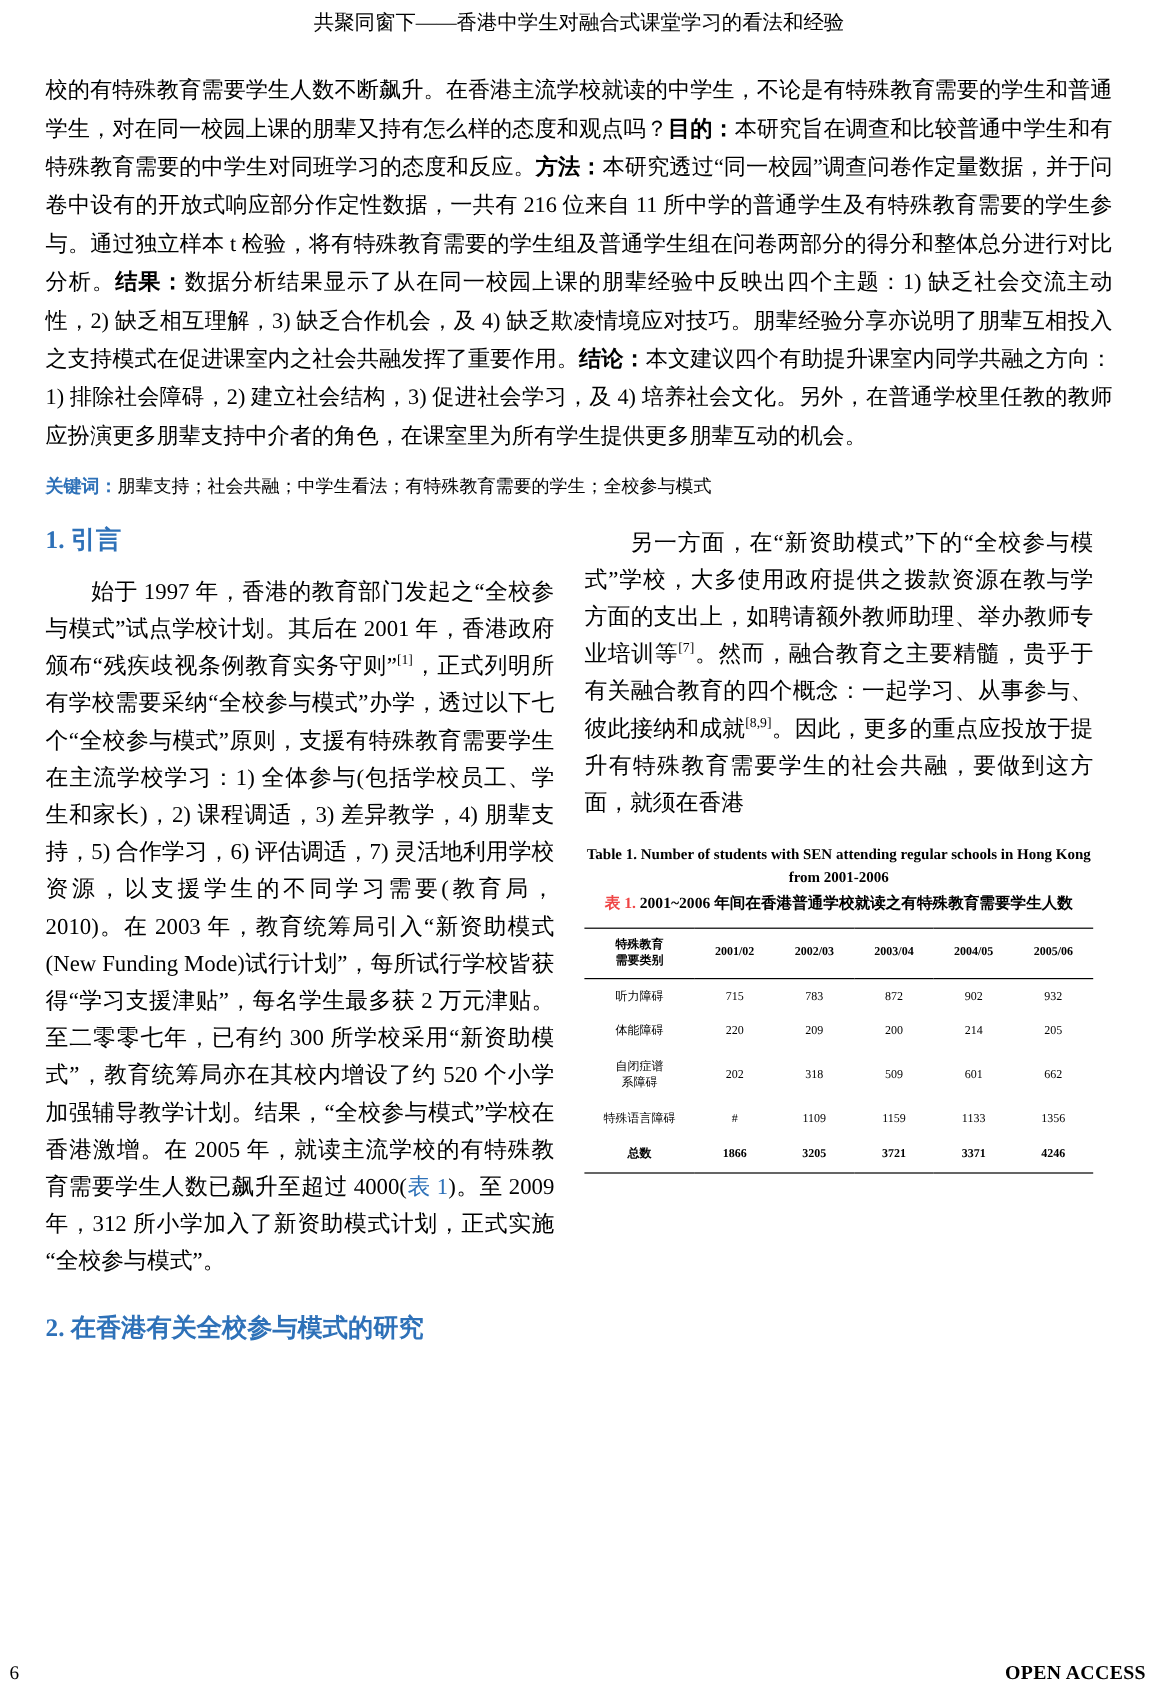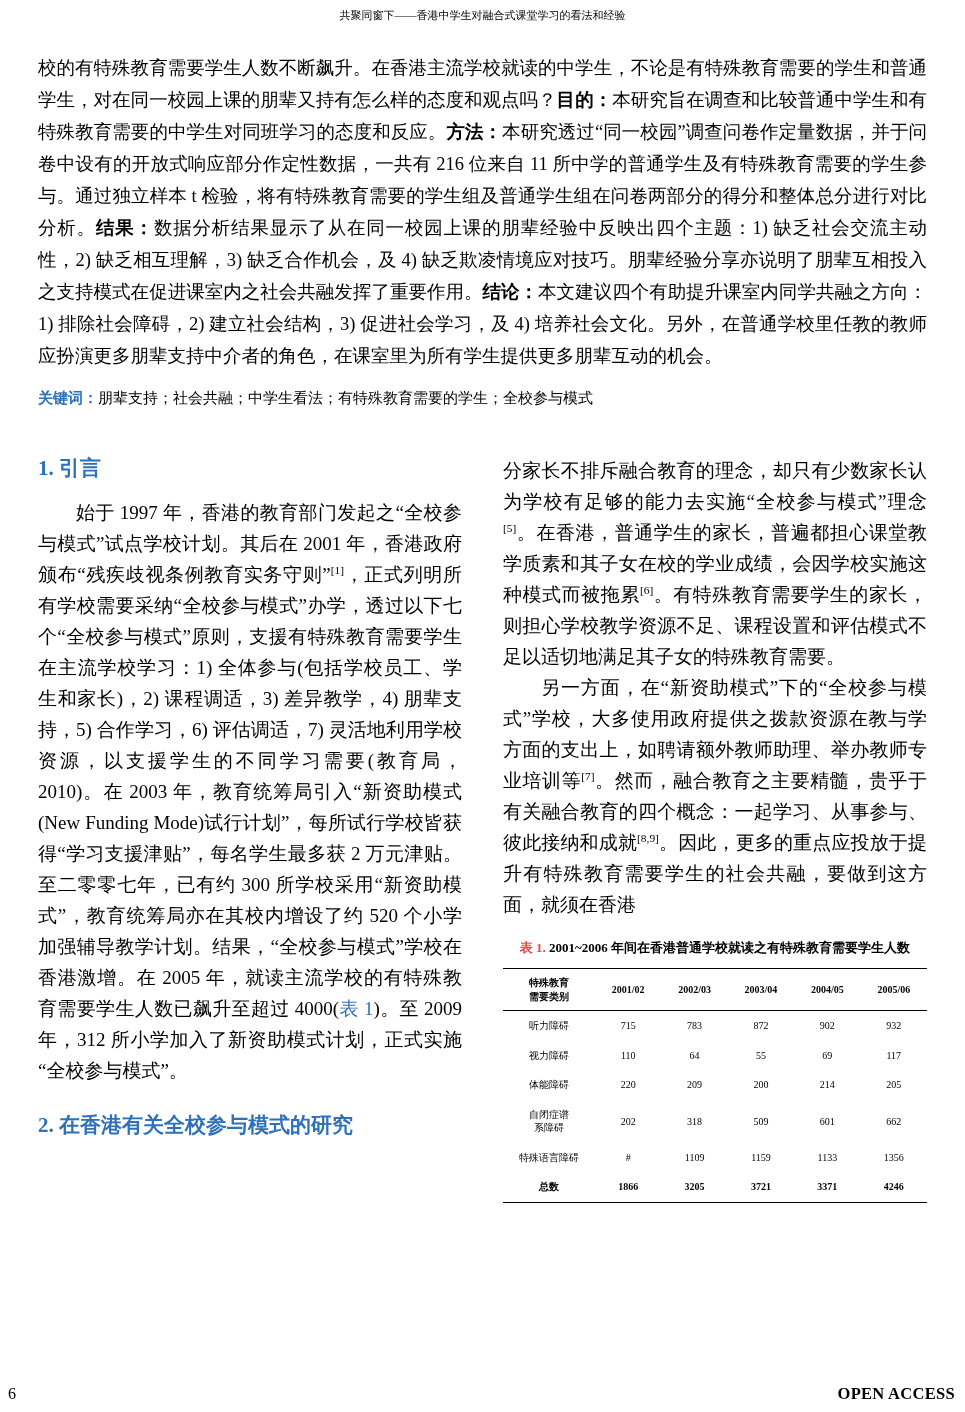--- a/index.html
+++ b/index.html
@@ -7,35 +7,35 @@
   html,body { margin:0; padding:0; }
   body {
     width: 965px; height: 1412px;
     background: #ffffff; color: #000;
     font-family: "Liberation Serif", "DejaVu Serif", serif;
     position: relative; overflow: hidden;
   }
   .page { padding: 8px 38px 0 38px; }
 
   .running-header {
-    text-align: center; font-size: 11px; line-height: 1.3;
+    text-align: center; font-size: 17px; line-height: 1.3;
   }
 
   .abstract {
     margin: 30px 0 0 0;
     font-size: 18.5px; line-height: 32px;
     text-align: justify;
   }
   .keywords {
     margin: 10px 0 0 0;
     font-size: 15px; line-height: 32px;
   }
   .kw-label { color: var(--accent); font-weight: bold; }
 
-  .columns { display: flex; gap: 41px; margin-top: 41px; }
+  .columns { display: flex; gap: 25px; margin-top: 15px; }
   .col { flex: 0 0 424px; width: 424px; }
 
   h2.sec {
     color: var(--accent); font-weight: bold;
     font-size: 21px; line-height: 1.3;
     margin: 0 0 14px 0;
   }
   h2.sec2 { margin-top: 26px; }
 
   p.body {
@@ -89,24 +89,24 @@
   <div class="columns">
 
     <div class="col">
       <h2 class="sec">1. 引言</h2>
       <p class="body indent"><span>始于 1997 年，香港的教育部门发起之“全校参与模式”试点学校计划。其后在 2001 年，香港政府颁布“残疾歧视条例教育实务守则”</span><sup>[1]</sup><span>，正式列明所有学校需要采纳“全校参与模式”办学，透过以下七个“全校参与模式”原则，支援有特殊教育需要学生在主流学校学习：1) 全体参与(包括学校员工、学生和家长)，2) 课程调适，3) 差异教学，4) 朋辈支持，5) 合作学习，6) 评估调适，7) 灵活地利用学校资源，以支援学生的不同学习需要(教育局，2010)。在 2003 年，教育统筹局引入“新资助模式(New Funding Mode)试行计划”，每所试行学校皆获得“学习支援津贴”，每名学生最多获 2 万元津贴。至二零零七年，已有约 300 所学校采用“新资助模式”，教育统筹局亦在其校内增设了约 520 个小学加强辅导教学计划。结果，“全校参与模式”学校在香港激增。在 2005 年，就读主流学校的有特殊教育需要学生人数已飙升至超过 4000(</span><span style="color: rgb(46, 113, 184);">表 1</span><span>)。至 2009 年，312 所小学加入了新资助模式计划，正式实施“全校参与模式”。</span></p>
 
       <h2 class="sec sec2">2. 在香港有关全校参与模式的研究</h2>
     </div>
 
     <div class="col">
-      <p class="body"><span>分家长不排斥融合教育的理念，却只有少数家长认为学校有足够的能力去实施“全校参与模式”理念</span><sup>[5]</sup><span>。在香港，普通学生的家长，普遍都担心课堂教学质素和其子女在校的学业成绩，会因学校实施这种模式而被拖累</span><sup>[6]</sup><span>。有特殊教育需要学生的家长，则担心学校教学资源不足、课程设置和评估模式不足以适切地满足其子女的特殊教育需要。</span></p>
       <p class="body indent"><span>另一方面，在“新资助模式”下的“全校参与模式”学校，大多使用政府提供之拨款资源在教与学方面的支出上，如聘请额外教师助理、举办教师专业培训等</span><sup>[7]</sup><span>。然而，融合教育之主要精髓，贵乎于有关融合教育的四个概念：一起学习、从事参与、彼此接纳和成就</span><sup>[8,9]</sup><span>。因此，更多的重点应投放于提升有特殊教育需要学生的社会共融，要做到这方面，就须在香港</span></p>
 
       <div class="table-block">
+        <p class="cap cap-en">Table 1. Number of students with SEN attending regular schools in Hong Kong from 2001-2006</p>
         <p class="cap cap-zh"><span style="color: #ef4444;">表 1. </span><span>2001~2006 年间在香港普通学校就读之有特殊教育需要学生人数</span></p>
 
         <table class="t1">
           <thead>
             <tr id="t1-head">
                 <th>特殊教育
 需要类别</th>
                 <th>2001/02</th>
                 <th>2002/03</th>
                 <th>2003/04</th>
@@ -115,28 +115,20 @@
               </tr>
           </thead>
           <tbody id="t1-body">
               <tr>
                 <th>听力障碍</th>
                 <td>715</td>
                 <td>783</td>
                 <td>872</td>
                 <td>902</td>
                 <td>932</td>
-              </tr>
-              <tr>
-                <th>视力障碍</th>
-                <td>110</td>
-                <td>64</td>
-                <td>55</td>
-                <td>69</td>
-                <td>117</td>
               </tr>
               <tr>
                 <th>体能障碍</th>
                 <td>220</td>
                 <td>209</td>
                 <td>200</td>
                 <td>214</td>
                 <td>205</td>
               </tr>
               <tr>

